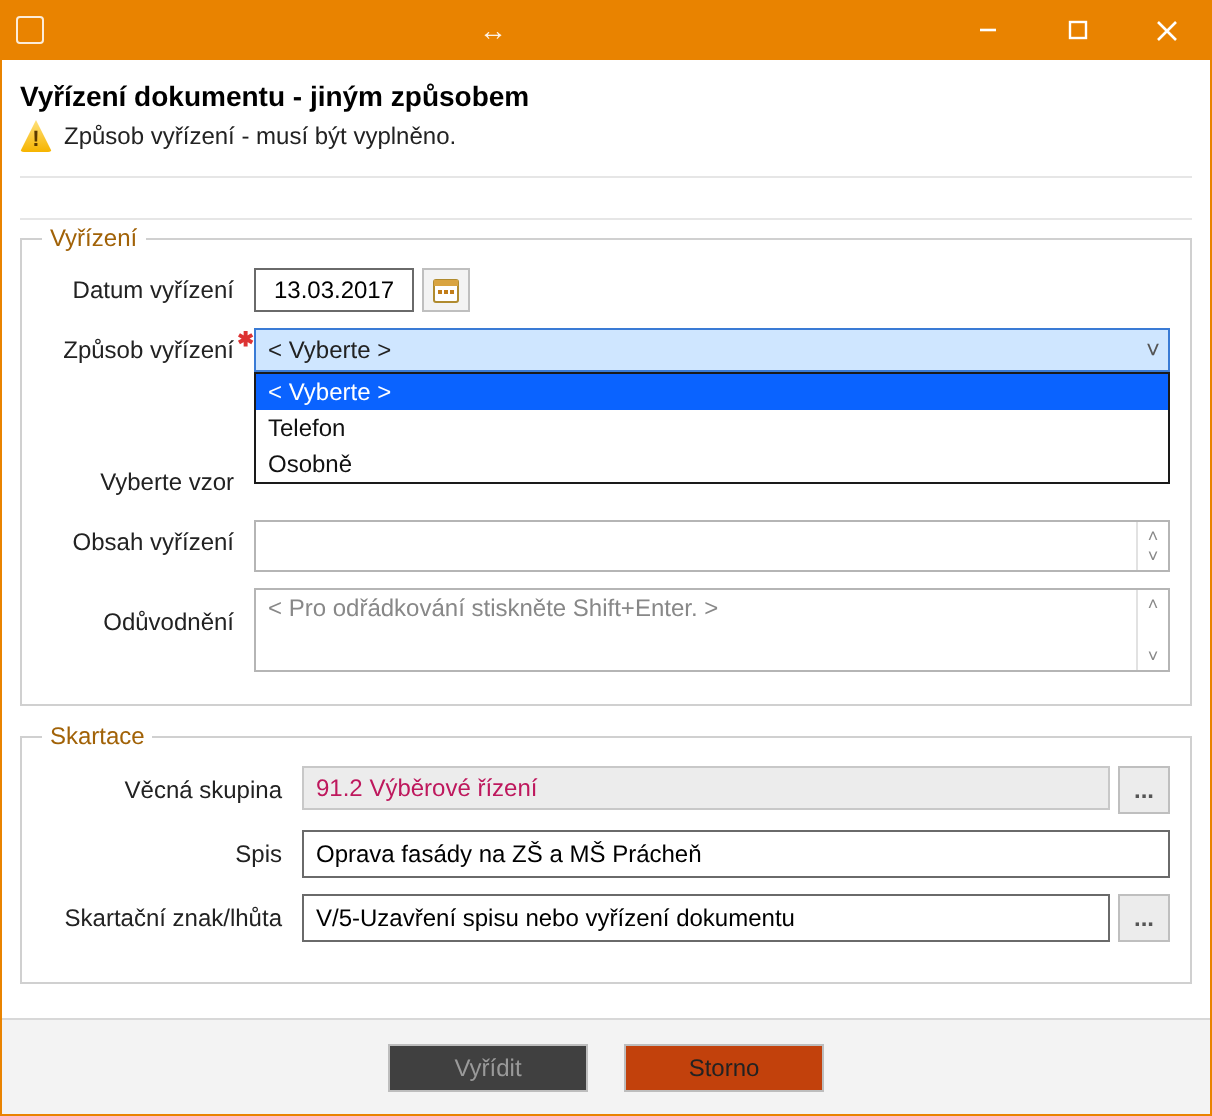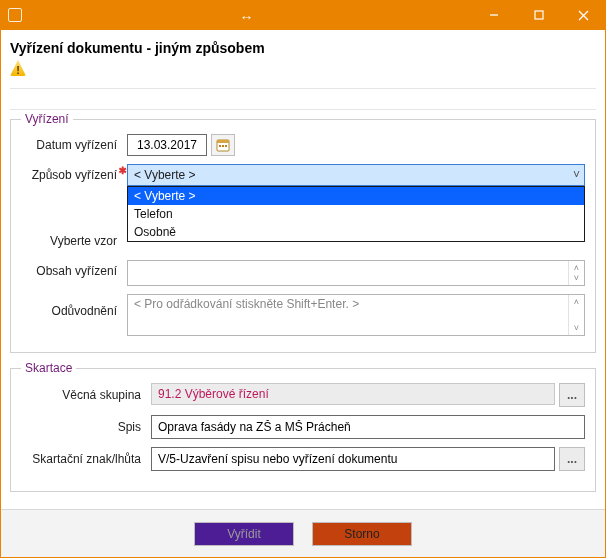--- a/index.html
+++ b/index.html
@@ -89,21 +89,21 @@
   .content {
     padding: 2px 10px 0 10px;
   }
   fieldset.group {
     border: 1px solid #d0d0d0;
     margin: 0 0 8px 0;
     padding: 8px 10px 10px 10px;
   }
   fieldset.group legend {
     padding: 0 4px;
-    color: #701a75;
+    color: #a16207;
   }
   .row {
     display: flex;
     align-items: center;
     margin-bottom: 8px;
   }
   .row.top { align-items: flex-start; }
   .lbl {
     width: 106px;
     text-align: right;
@@ -236,21 +236,21 @@
   .btn {
     min-width: 100px;
     height: 24px;
     border: 1px solid #bdbdbd;
     background: #c2410c;
     color: #222;
     display: flex;
     align-items: center;
     justify-content: center;
   }
-  .btn.disabled { color: #9a9a9a; background: #4c1d95; }
+  .btn.disabled { color: #9a9a9a; background: #404040; }
   .window-border {
     position: absolute; inset:0;
     border: 1px solid #e98300;
     pointer-events: none;
   }
 </style>
 </head>
 <body>
 
 <div class="titlebar">
@@ -274,20 +274,21 @@
           <path d="M1 1 L10 10 M10 1 L1 10" stroke="#fff" stroke-width="1.3"></path>
         </svg>
     </div>
   </div>
 </div>
 
 <div class="header-area">
   <div class="header-title">Vyřízení dokumentu - jiným způsobem</div>
   <div class="warning-line">
     <span class="warn-icon"></span>
+    <span>Způsob vyřízení - musí být vyplněno.</span>
   </div>
   <div class="divider"></div>
 </div>
 
 <div class="content">
 
   <fieldset class="group">
     <legend>Vyřízení</legend>
 
     <div class="row">

